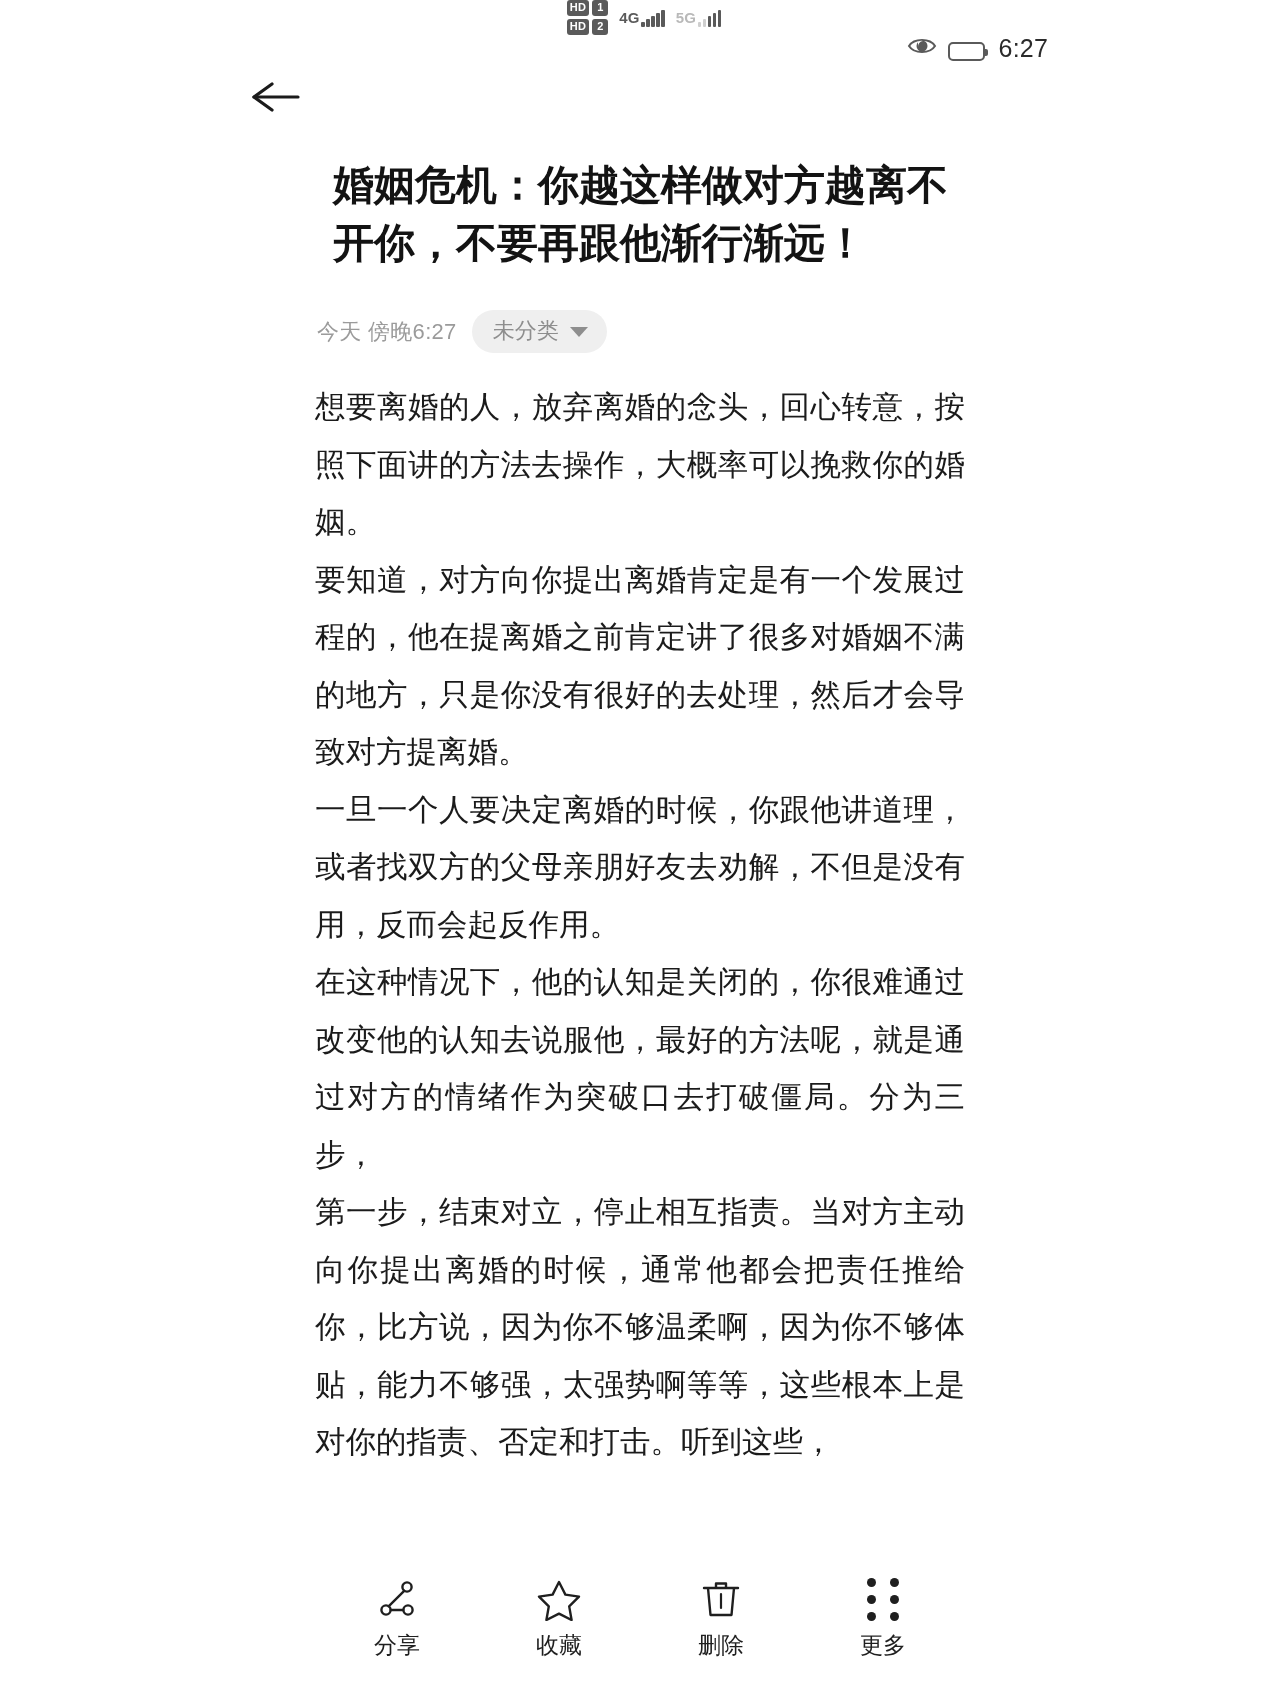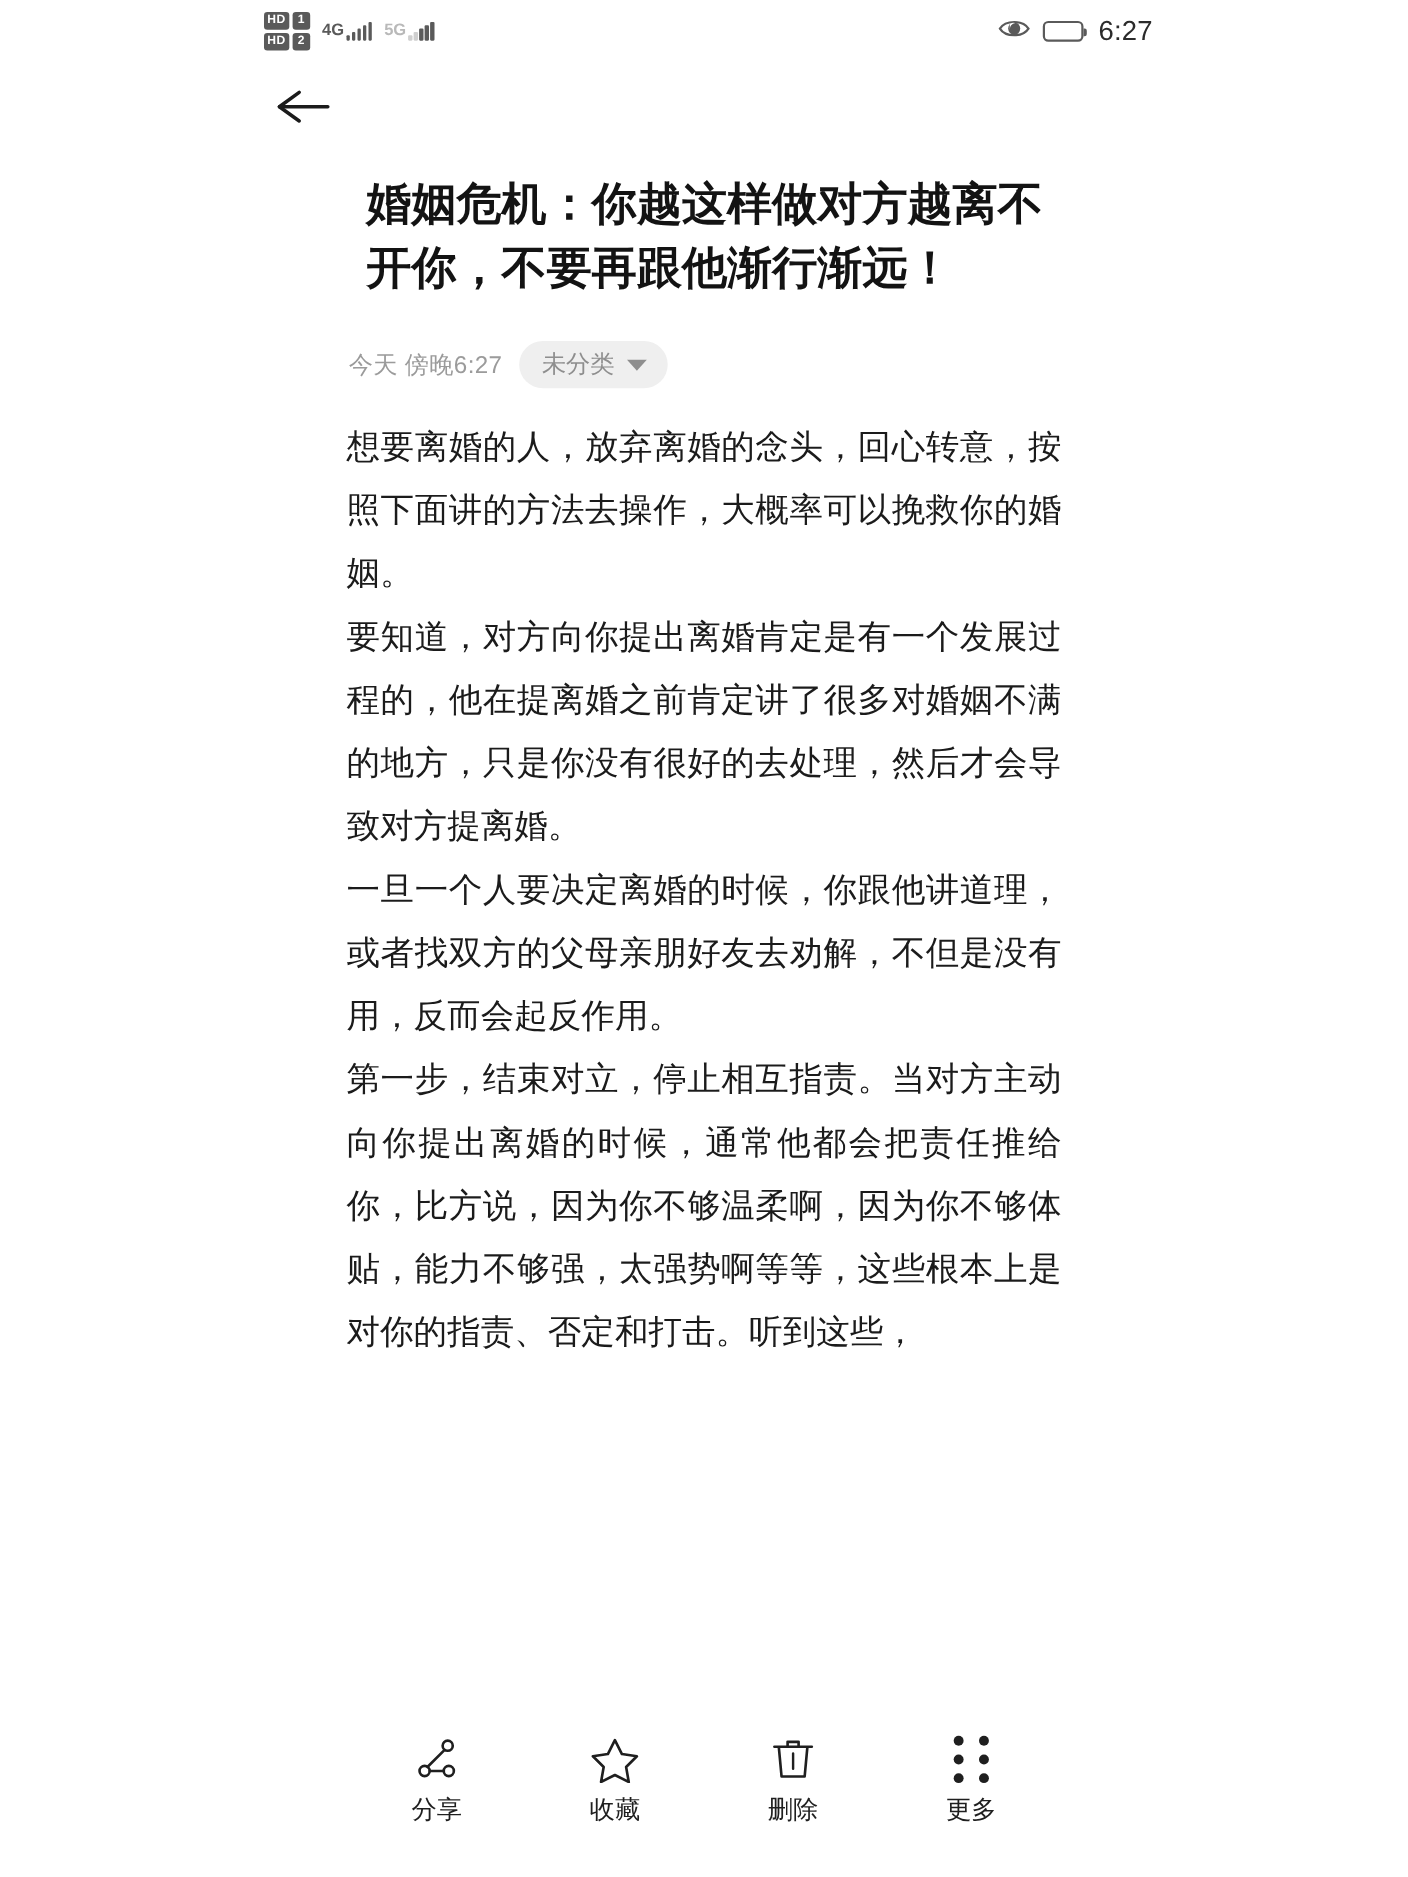--- a/index.html
+++ b/index.html
@@ -28,30 +28,31 @@
   
   .statusbar {
     position: absolute;
     left: 0; top: 0;
     width: 1280px;
     height: 56px;
     display: flex;
     align-items: center;
     box-sizing: border-box;
     padding: 0 232px 0 240px;
+    flex-direction: column;
   }
   .sb-left {
     display: flex;
     align-items: center;
     gap: 9px;
   }
   .sb-right {
     margin-left: auto;
     display: flex;
-    align-items: center;
+    align-items: flex-end;
     gap: 11px;
   }
   .hd-stack {
     display: flex;
     flex-direction: column;
     gap: 3px;
   }
   .hd-row {
     display: flex;
     align-items: center;
@@ -383,20 +384,21 @@
         </span>
       </div>
     </div>
   </div>
 
   <div class="body-text">
     <div class="body-inner">
       <p>想要离婚的人，放弃离婚的念头，回心转意，按照下面讲的方法去操作，大概率可以挽救你的婚姻。</p>
       <p>要知道，对方向你提出离婚肯定是有一个发展过程的，他在提离婚之前肯定讲了很多对婚姻不满的地方，只是你没有很好的去处理，然后才会导致对方提离婚。</p>
       <p>一旦一个人要决定离婚的时候，你跟他讲道理，或者找双方的父母亲朋好友去劝解，不但是没有用，反而会起反作用。</p>
+      <p>在这种情况下，他的认知是关闭的，你很难通过改变他的认知去说服他，最好的方法呢，就是通过对方的情绪作为突破口去打破僵局。分为三步，</p>
       <p>第一步，结束对立，停止相互指责。当对方主动向你提出离婚的时候，通常他都会把责任推给你，比方说，因为你不够温柔啊，因为你不够体贴，能力不够强，太强势啊等等，这些根本上是对你的指责、否定和打击。听到这些，</p>
     </div>
   </div>
 
   <div class="fade"></div>
 
   <div class="toolbar">
 
     <div class="tb-item">
       <span class="tb-icon">

